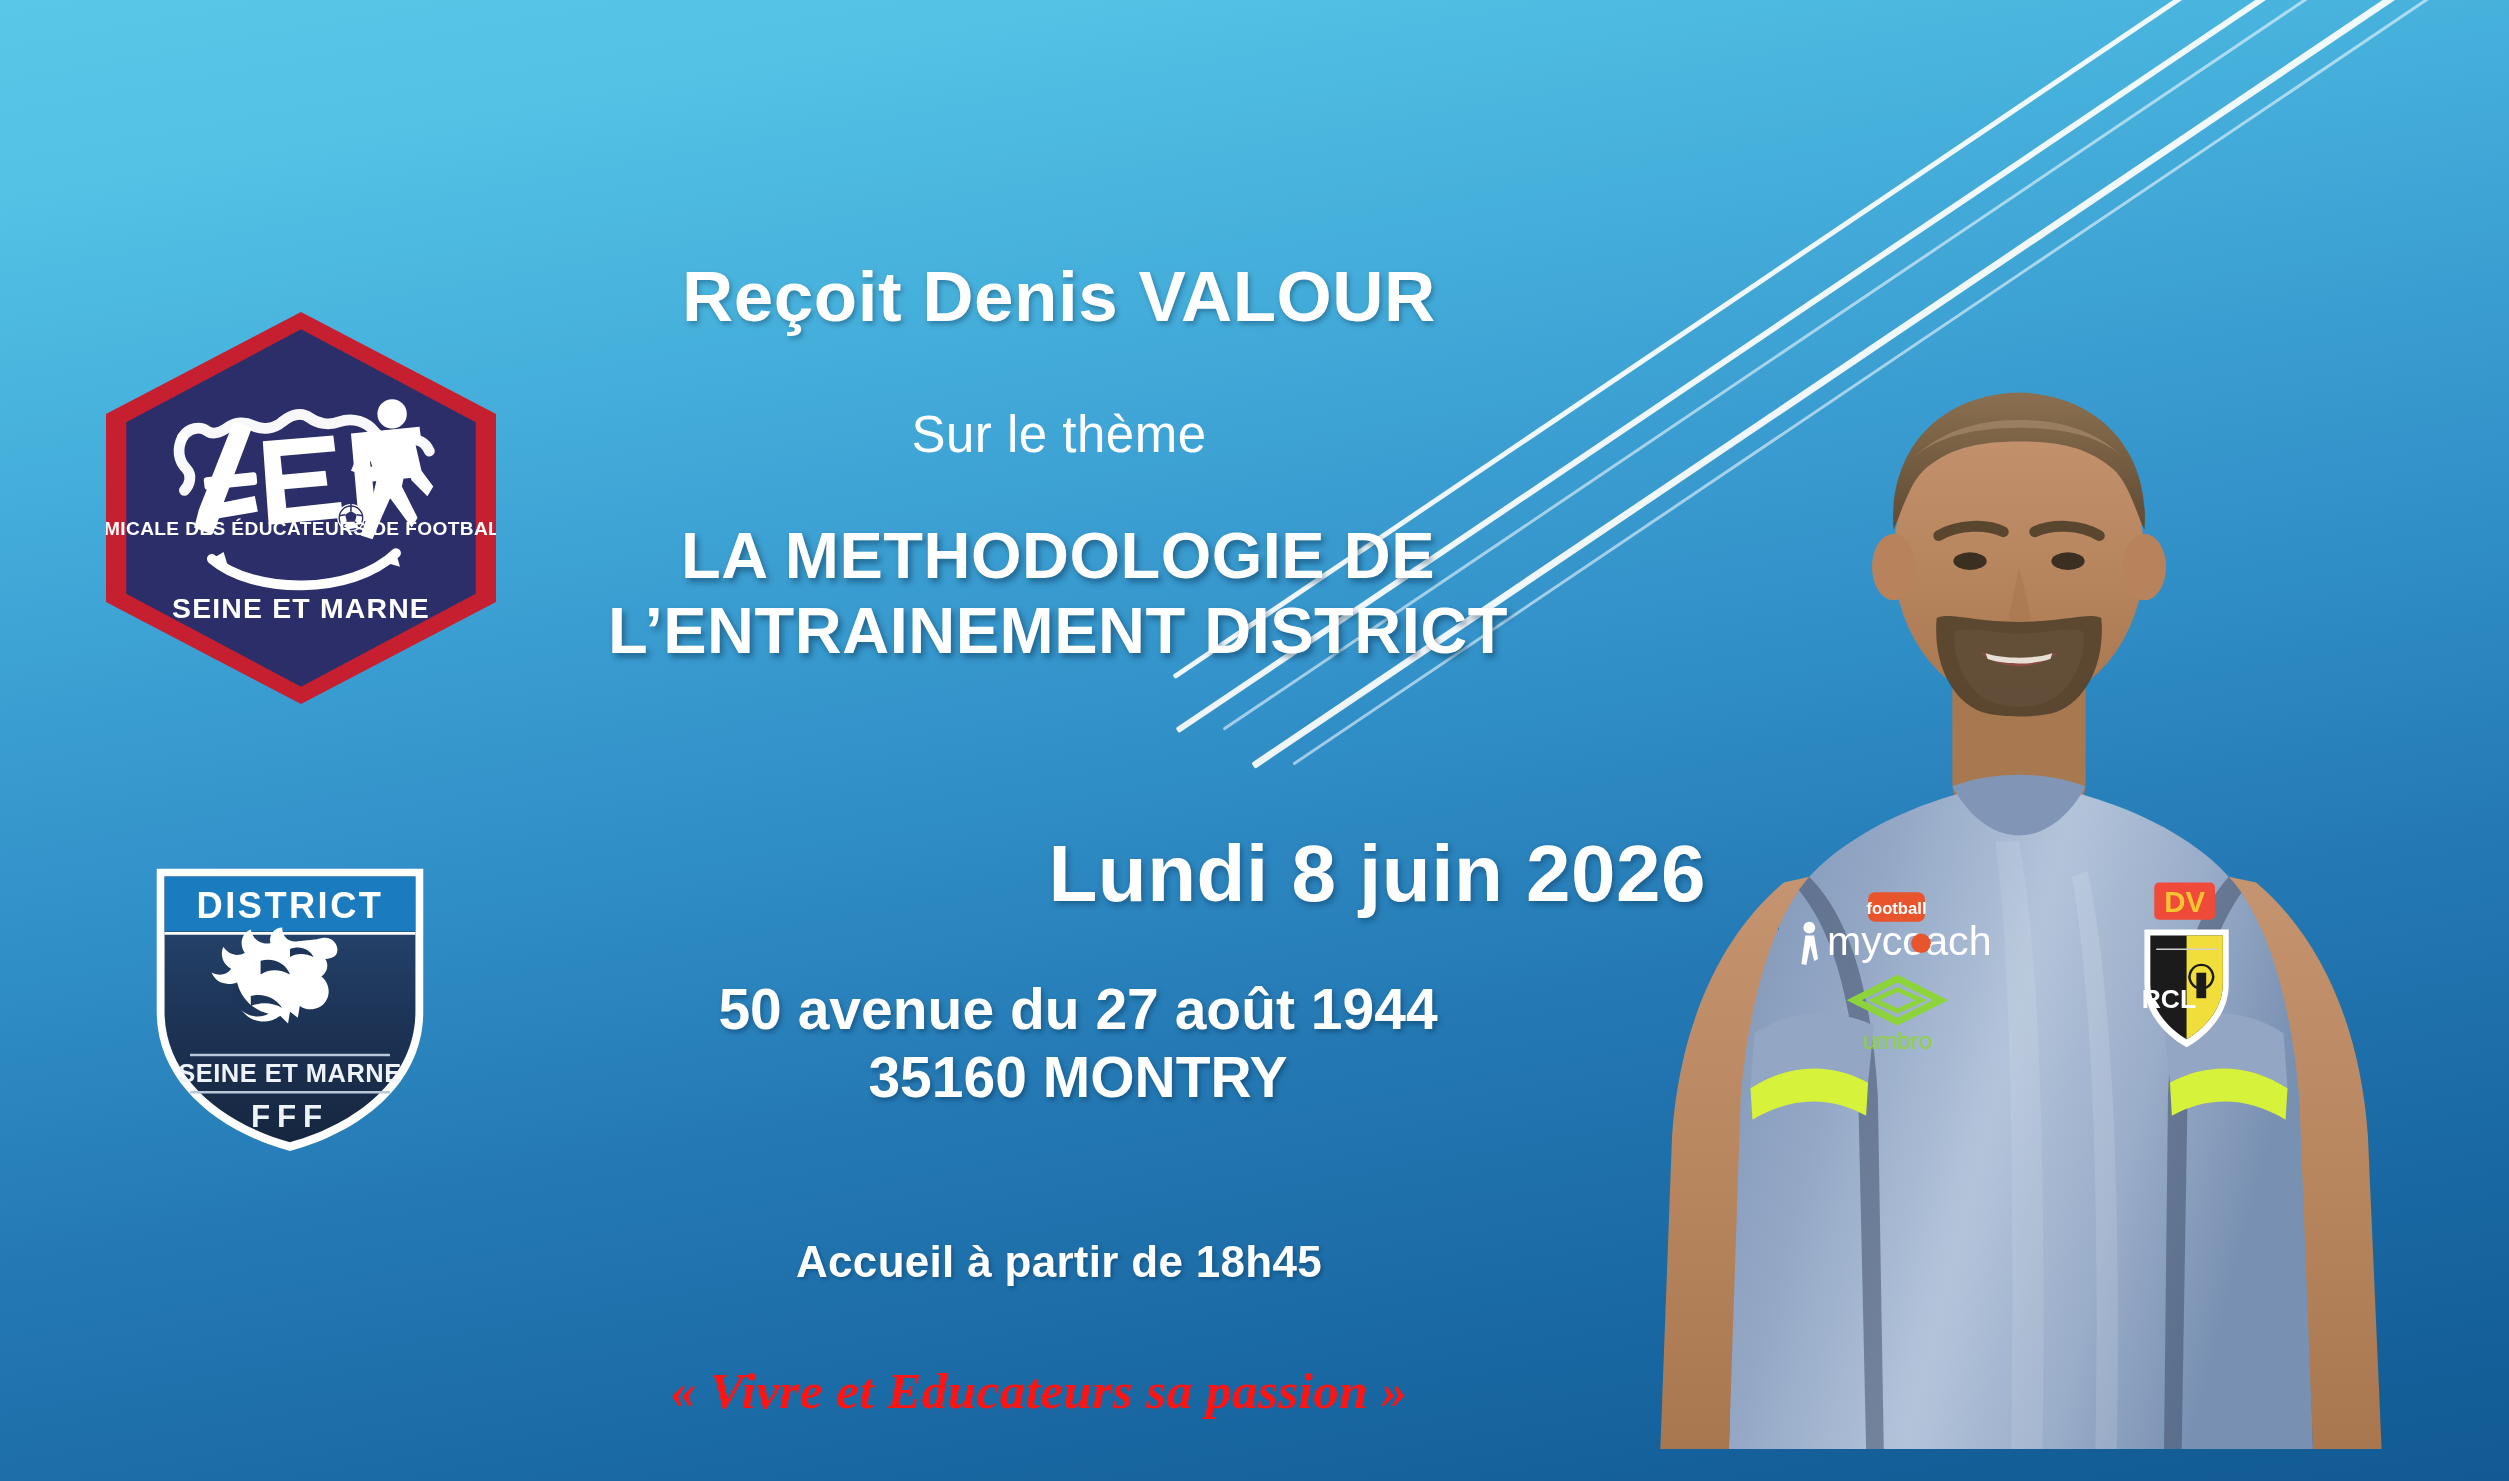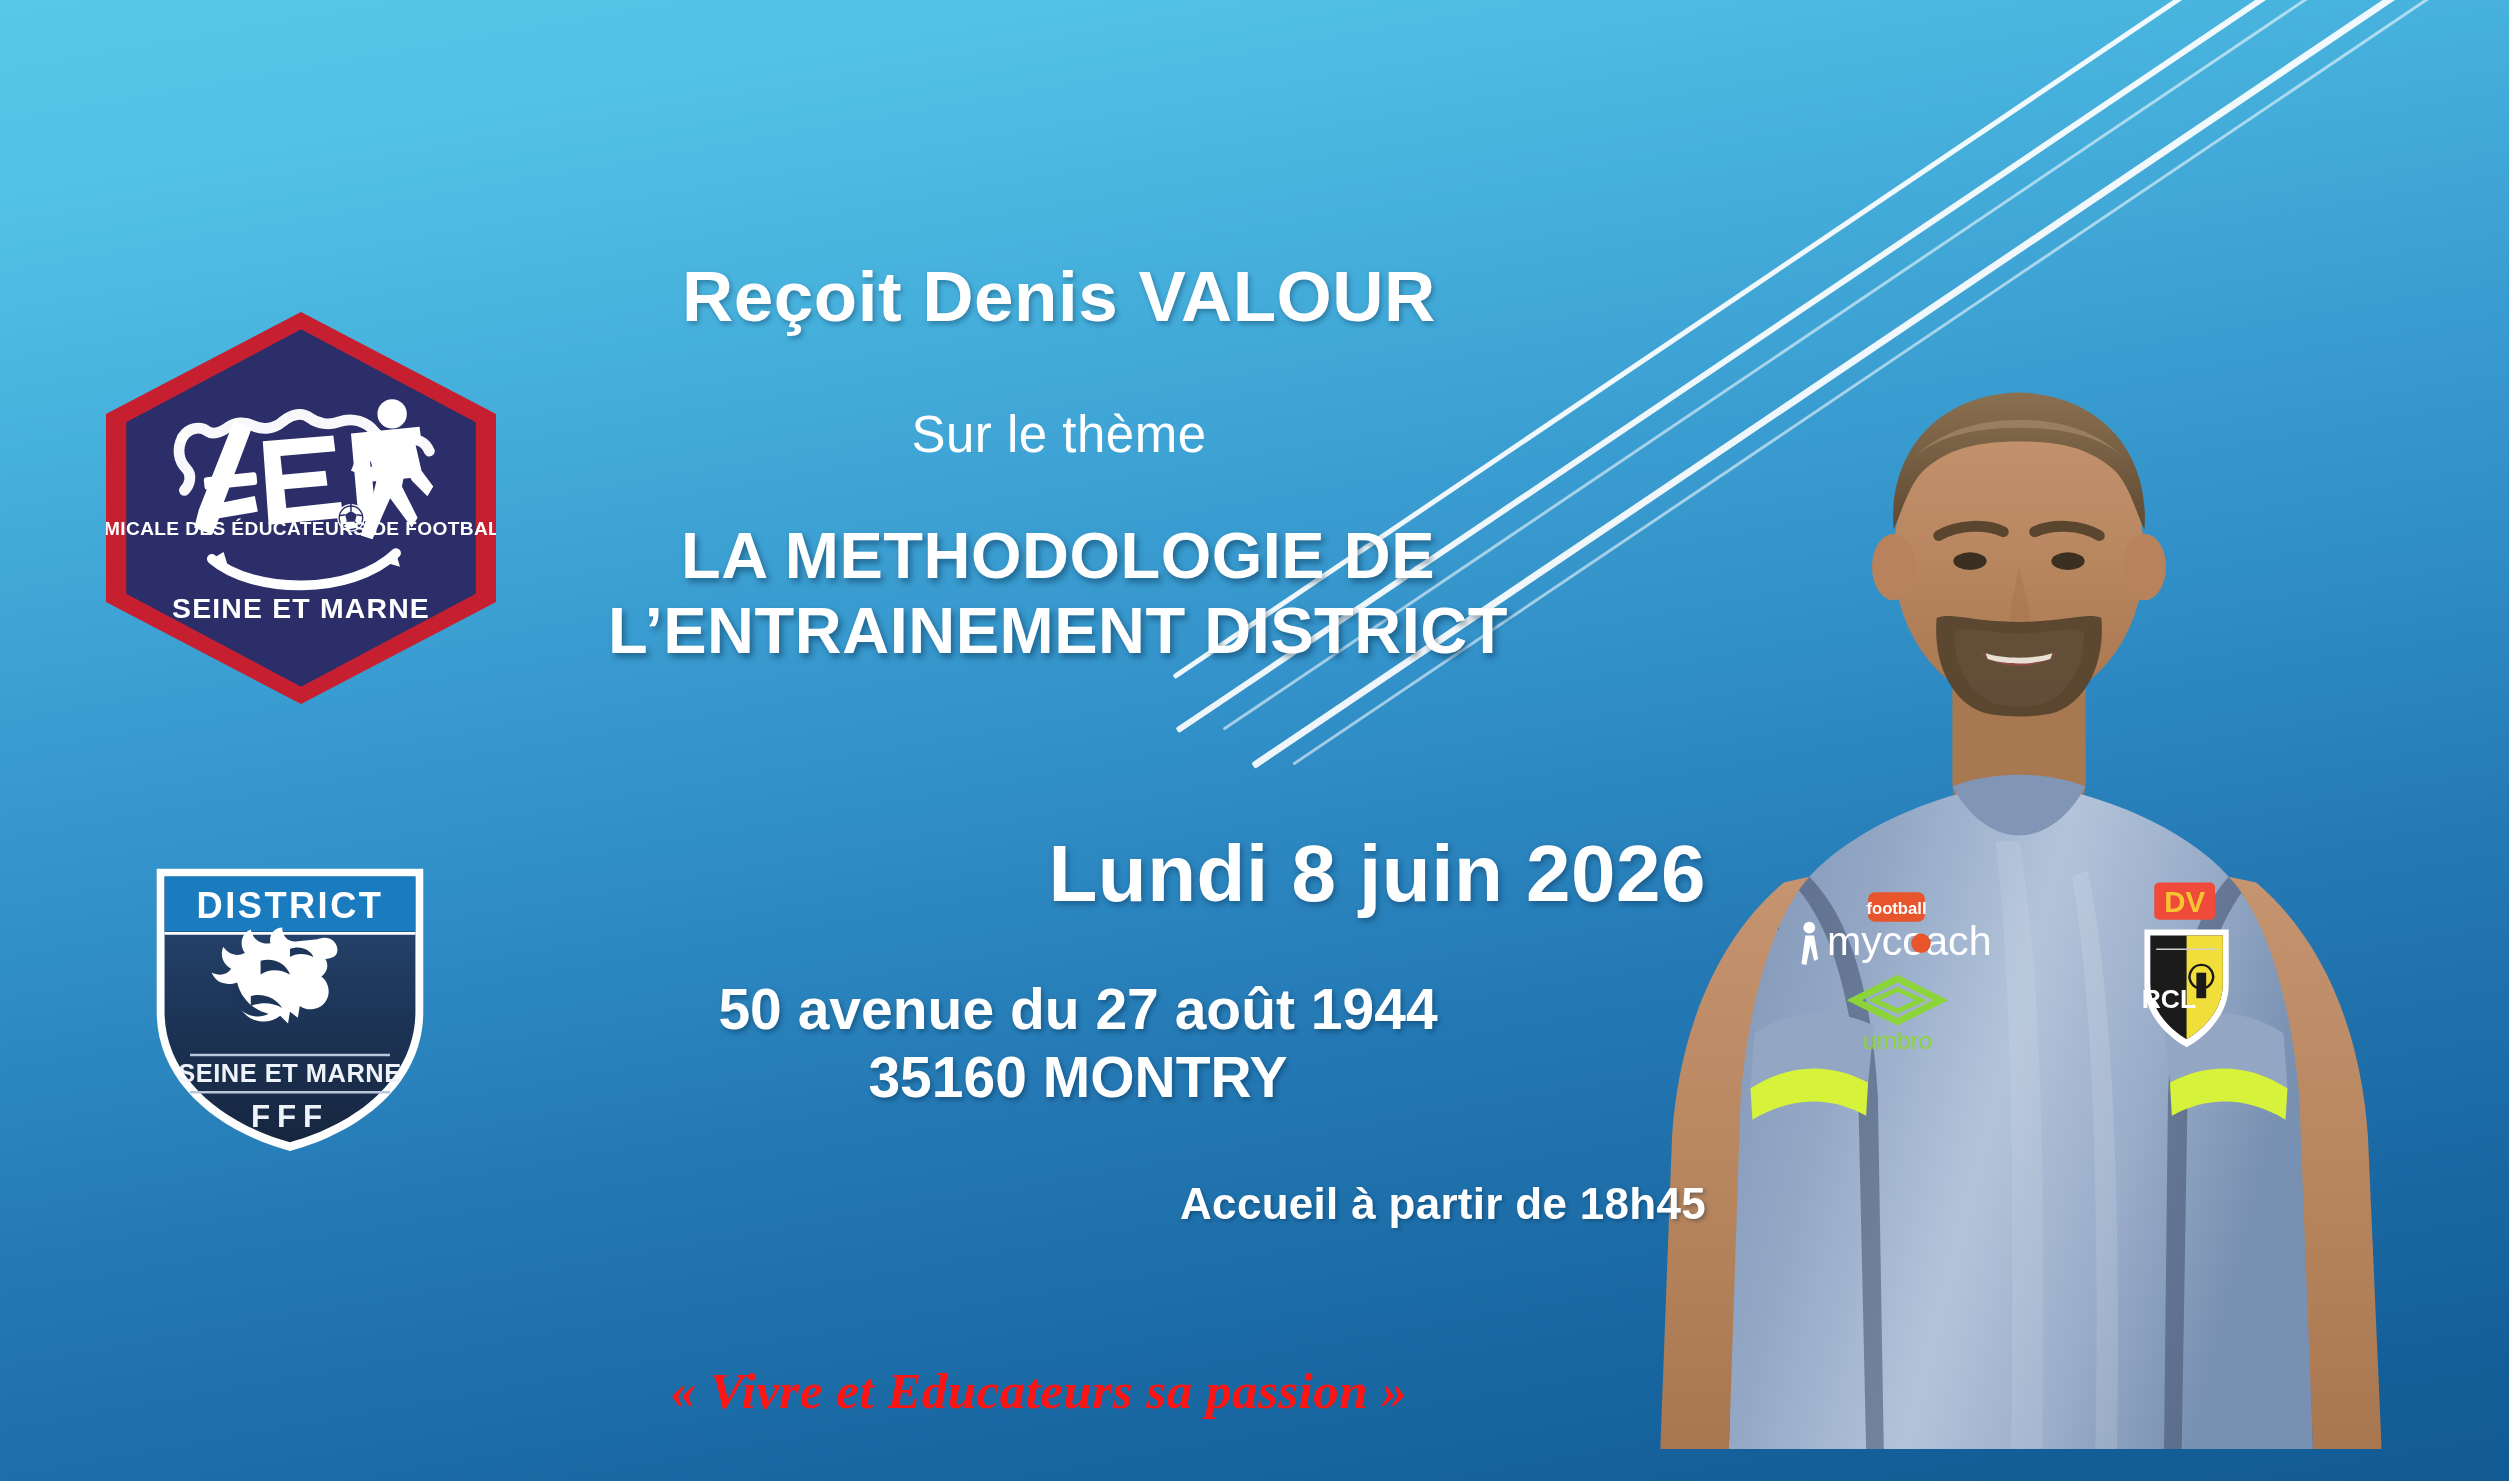--- a/index.html
+++ b/index.html
@@ -130,24 +130,24 @@
     color: #ffffff;
     font-size: 57px;
     font-weight: bold;
     line-height: 1.2;
     text-shadow: 2px 2.9px 4.9px rgba(0,35,65,0.4);
   }
   .address .l2 { display: block; }
 
   .welcome {
     position: absolute;
-    top: 1179px;
+    top: 1237px;
     left: 412px;
     width: 1294px;
-    text-align: right;
+    text-align: center;
     color: #ffffff;
     font-size: 44px;
     font-weight: bold;
     letter-spacing: 0.3px;
     text-shadow: 2px 2px 3.9px rgba(0,35,65,0.35);
   }
 
   .slogan {
     position: absolute;
     top: 1362px;

